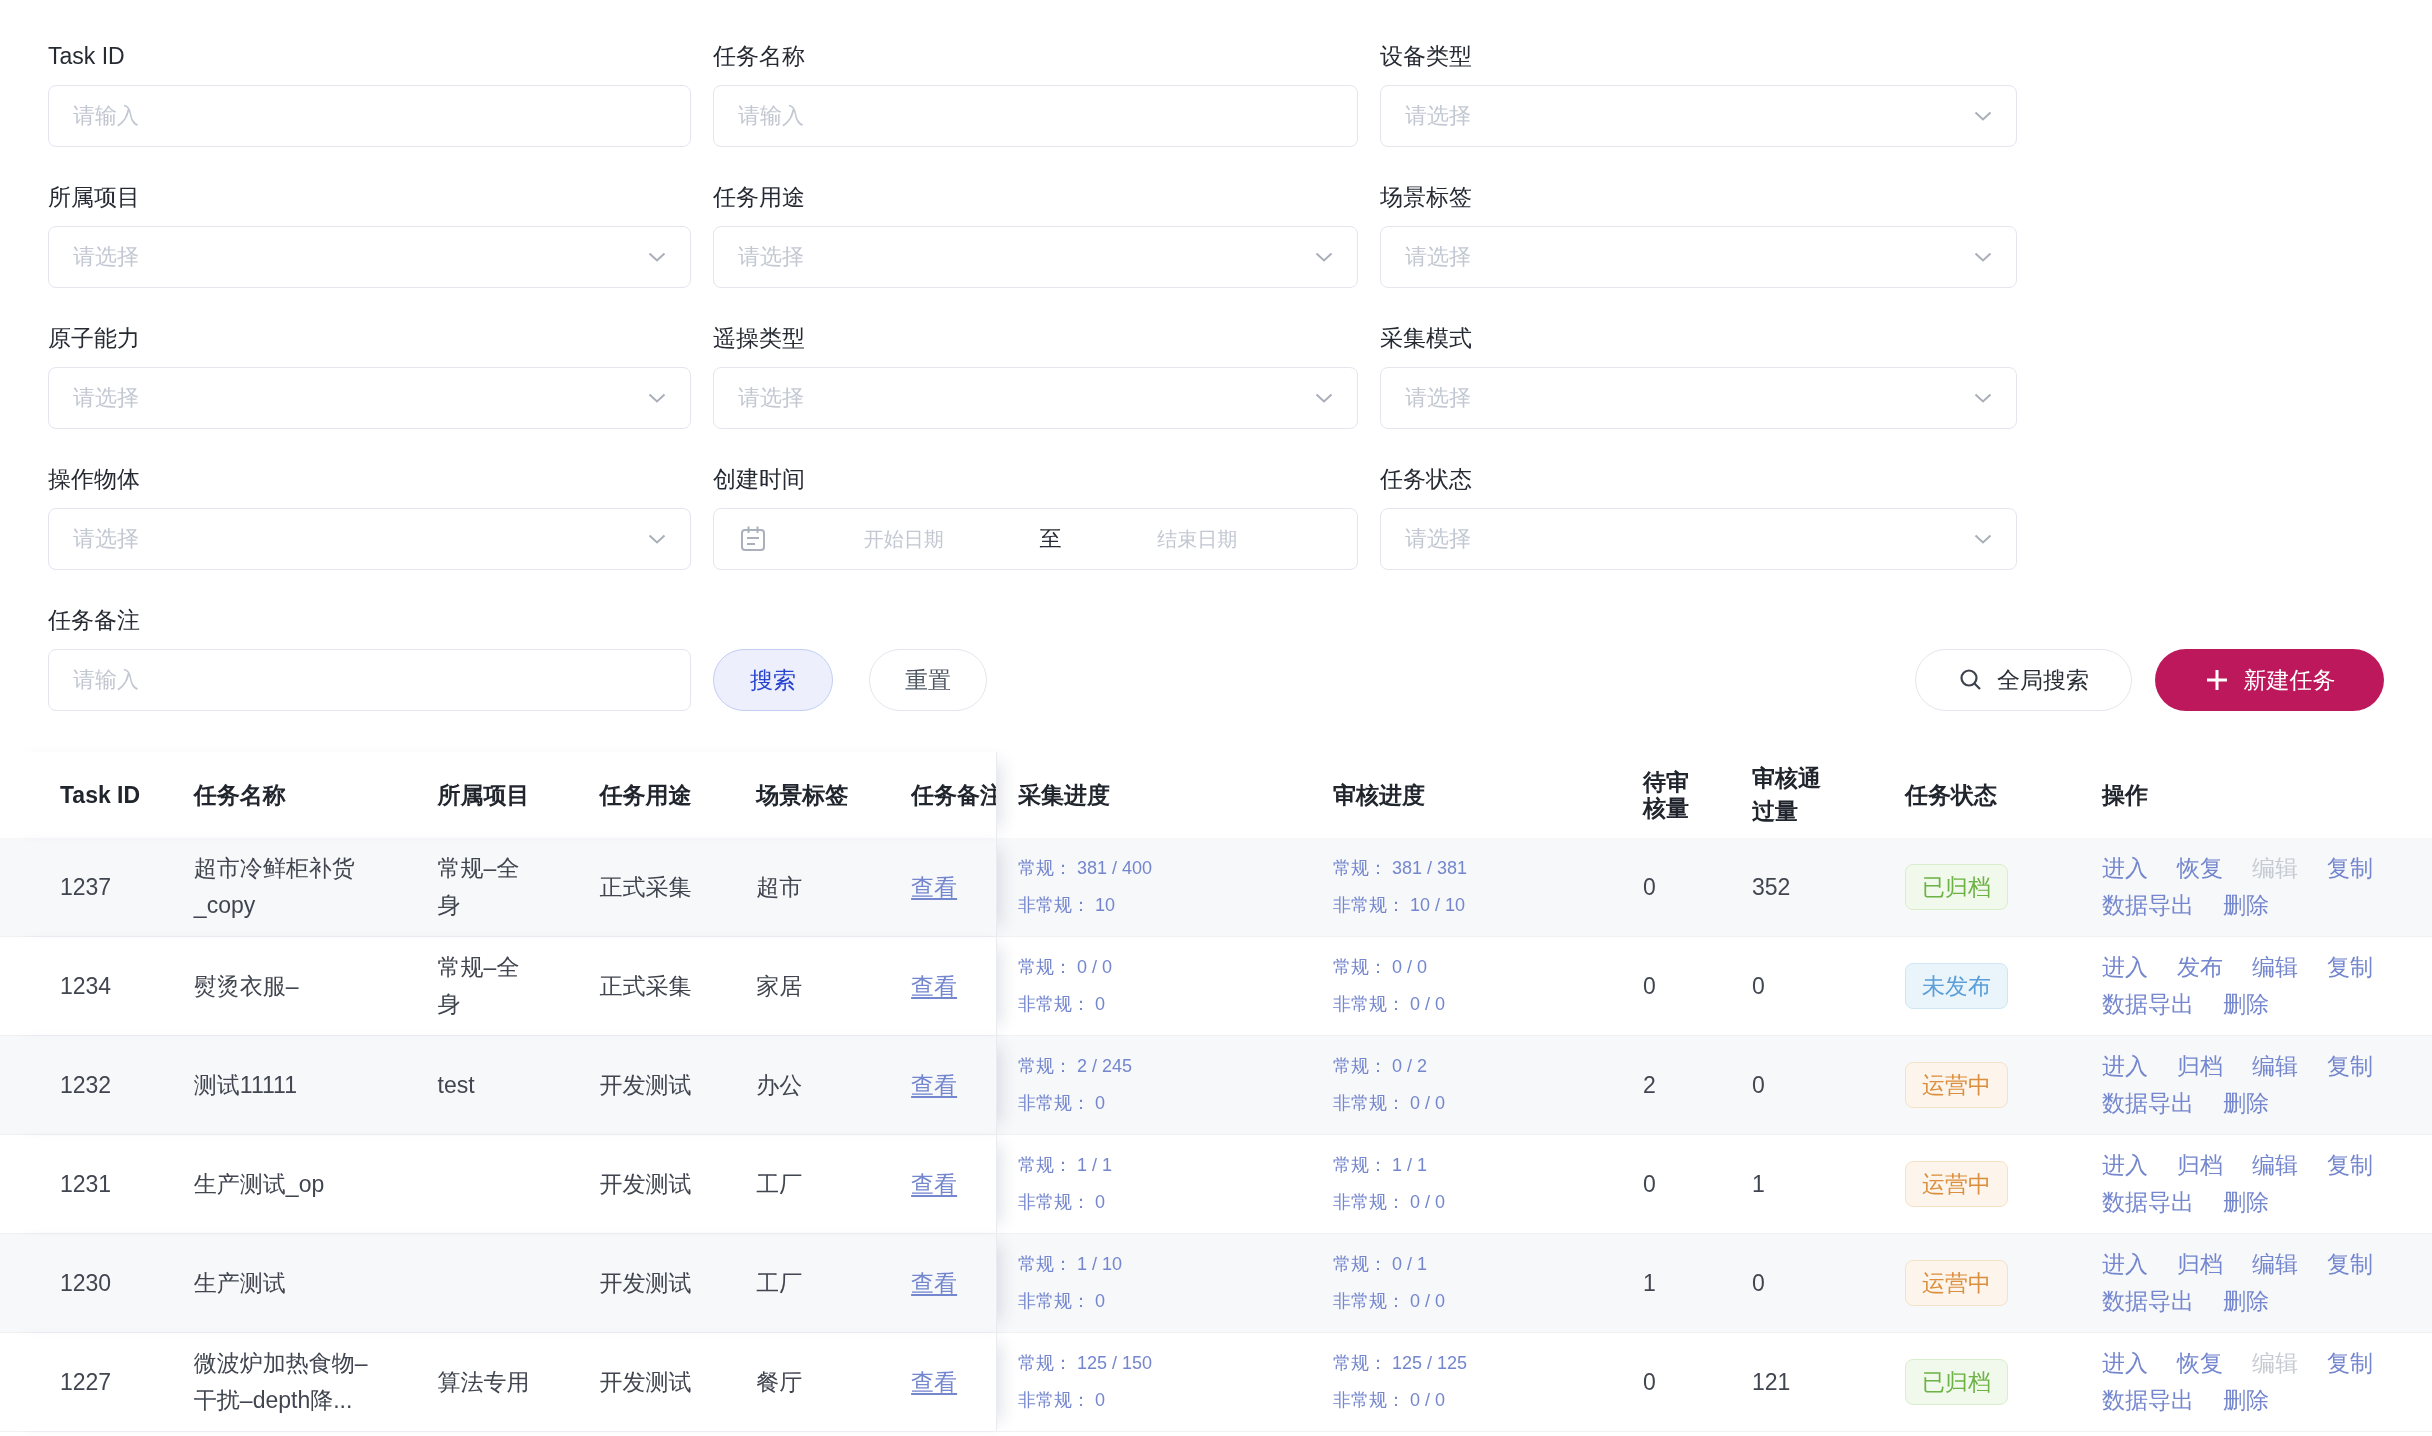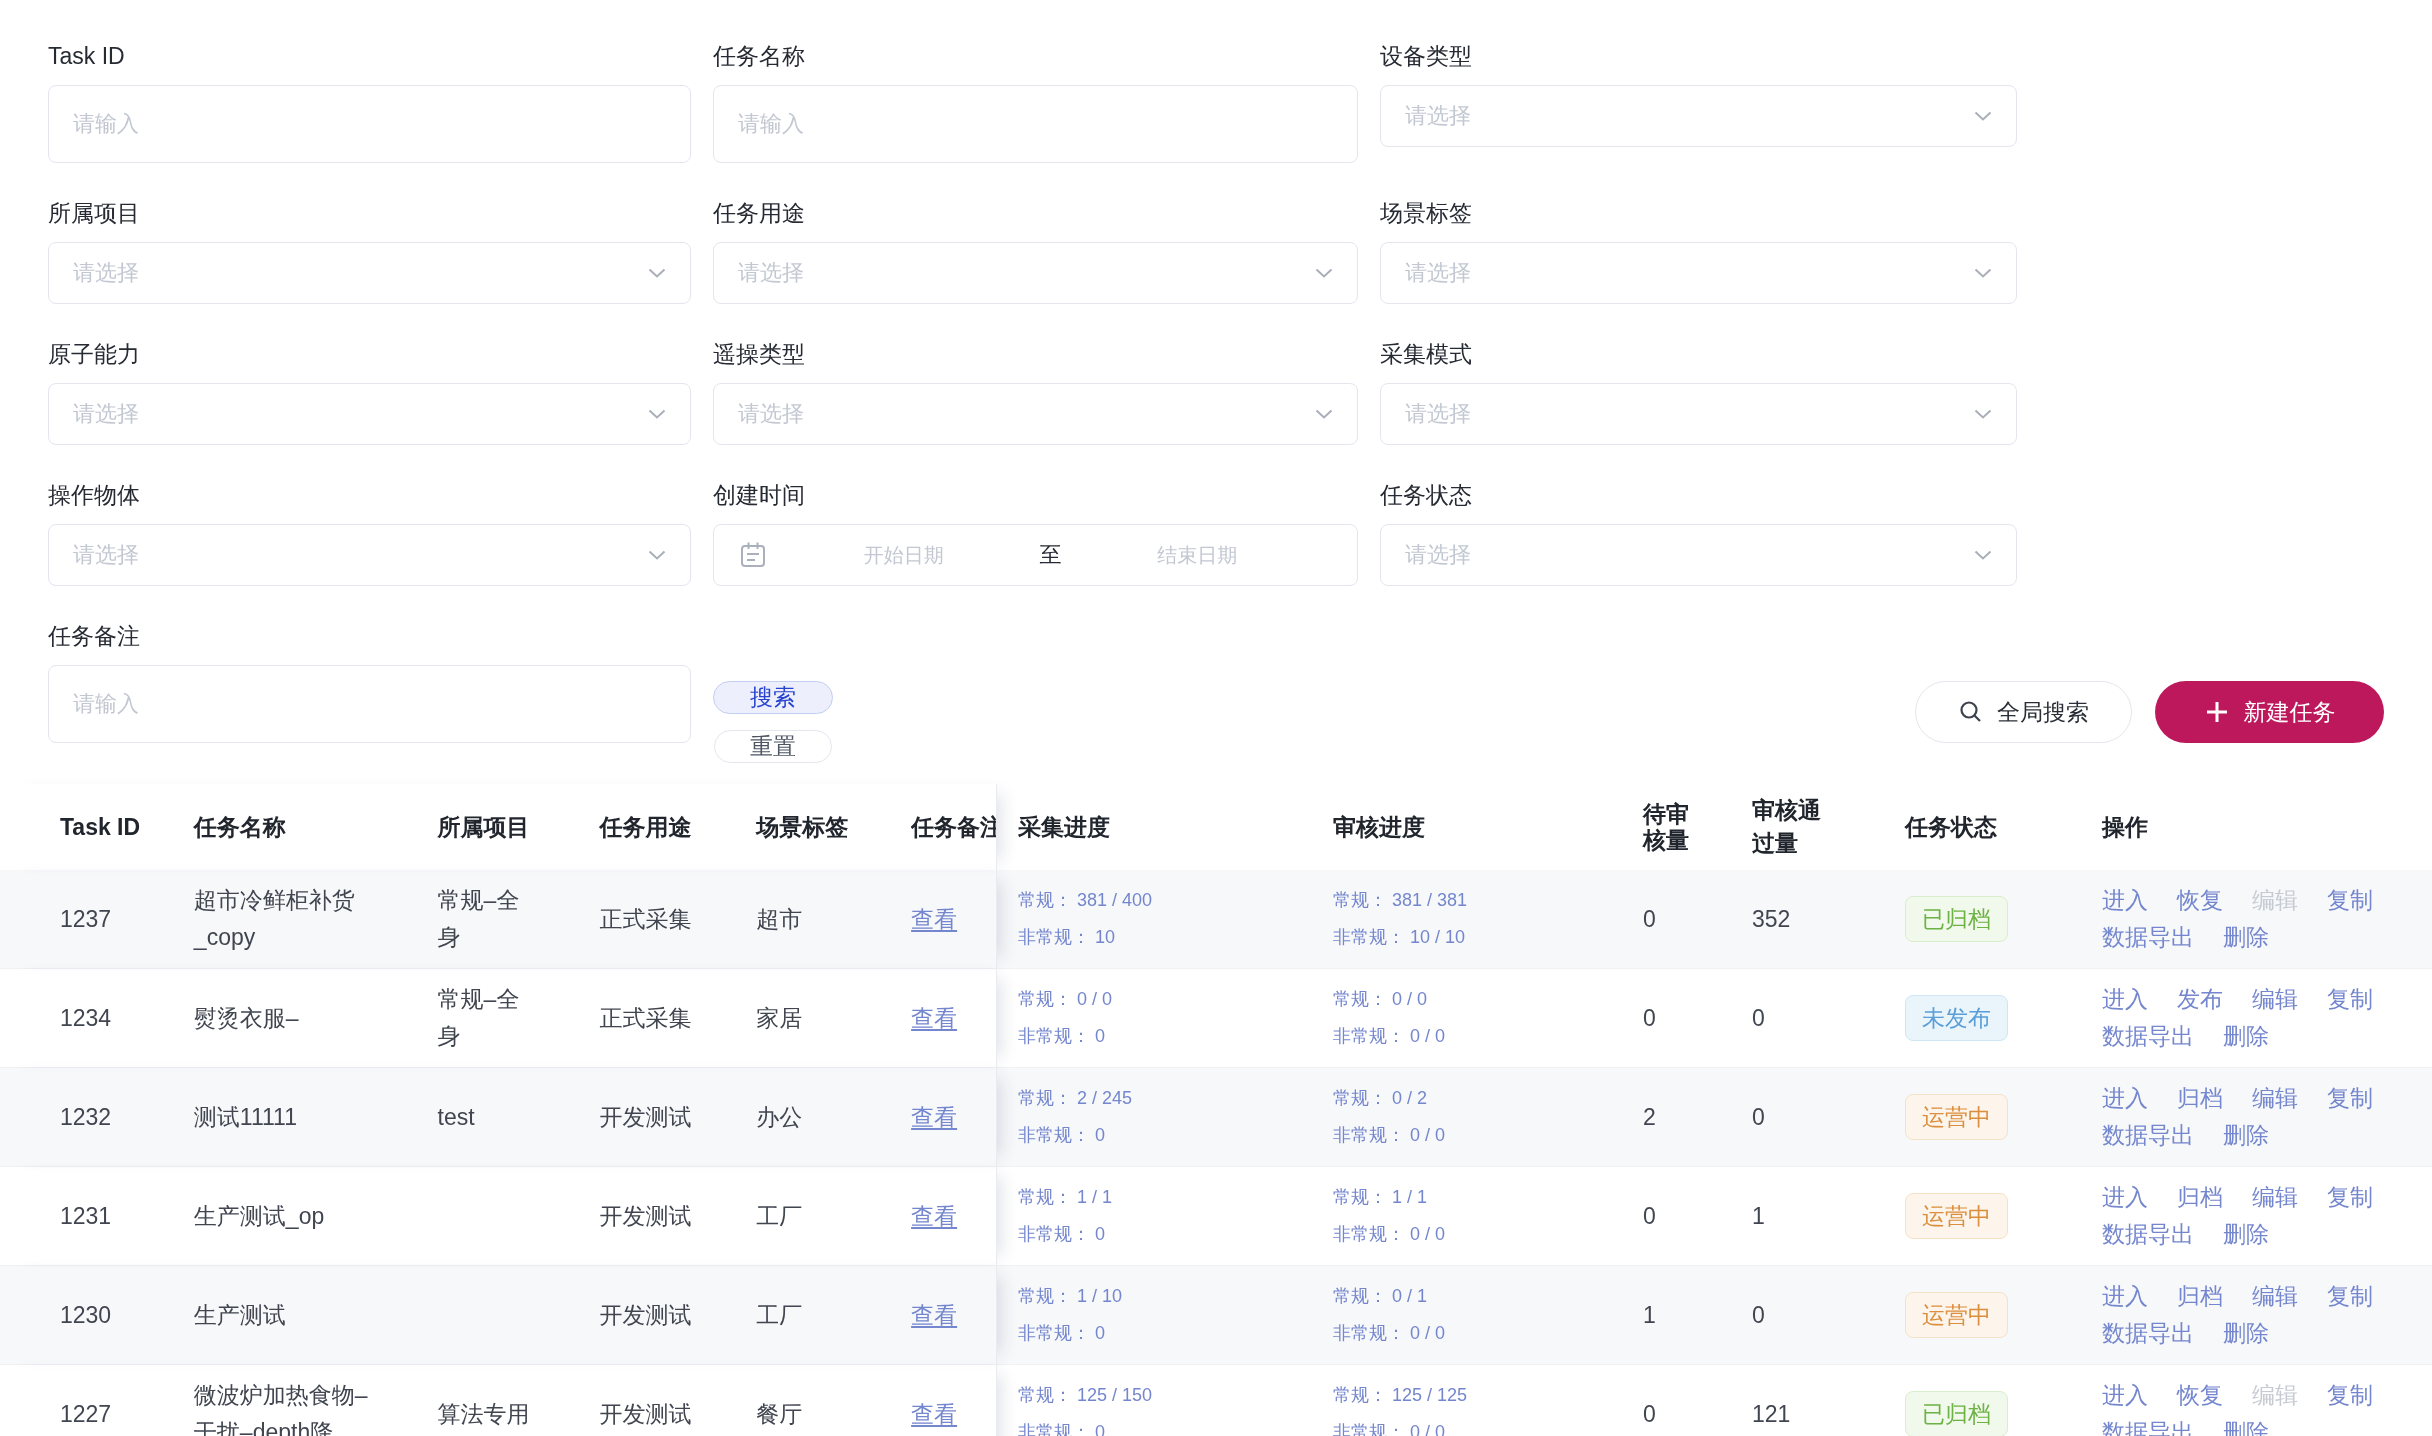--- a/index.html
+++ b/index.html
@@ -3,34 +3,34 @@
 <meta charset="utf-8">
 <style>
   html,body{margin:0;padding:0;background:#fff;}
   .page{position:relative;width:2432px;height:1436px;background:#fff;overflow:hidden;
         font-family:"Liberation Sans","DejaVu Sans",sans-serif;color:#262a33;}
   
   .filters{padding:42px 0 0 48px;}
   .fgrid{display:grid;grid-template-columns:643px 645px 637px;column-gap:22px;}
   .fgroup{margin-bottom:36px;}
   .flabel{font-size:23px;line-height:28px;color:#262a33;margin-bottom:15px;font-weight:500;}
-  .t-input{box-sizing:border-box;width:100%;height:78px;border:1px solid #e4e6ed;border-radius:8px;
+  .t-input{box-sizing:border-box;width:100%;height:62px;border:1px solid #e4e6ed;border-radius:8px;
            padding:0 24px;font-size:22px;color:#262a33;outline:none;background:#fff;
            font-family:"Liberation Sans","DejaVu Sans",sans-serif;}
   .t-input::placeholder{color:#c2c7d1;}
   .t-select{box-sizing:border-box;width:100%;height:62px;border:1px solid #e4e6ed;border-radius:8px;
             padding:0 24px;display:flex;align-items:center;justify-content:space-between;background:#fff;cursor:pointer;gap:35px;}
   .t-select .ph{font-size:22px;color:#c2c7d1;}
   .t-date{box-sizing:border-box;width:100%;height:62px;border:1px solid #e4e6ed;border-radius:8px;
           padding:0 24px;display:flex;align-items:center;background:#fff;cursor:pointer;}
   .t-date .ph{font-size:20px;color:#c2c7d1;flex:1;text-align:center;}
   .t-date .sep{font-size:22px;color:#262a33;}
   .lastrow{display:flex;align-items:flex-end;padding-right:48px;}
   .remark-group{width:643px;flex:0 0 auto;}
-  .btns-inline{display:flex;align-items:center;margin-left:22px;height:62px;gap:16px;flex-direction:column;}
+  .btns-inline{display:flex;align-items:center;margin-left:22px;height:62px;gap:36px;}
   .pillbtn{box-sizing:border-box;height:62px;border-radius:31px;display:flex;align-items:center;justify-content:center;
            font-size:23px;cursor:pointer;user-select:none;}
   .btn-search{width:120px;background:#edf0fc;border:1px solid #c3cdf2;color:#2843cf;font-weight:500;}
   .btn-reset{width:118px;background:#fff;border:1px solid #e4e6ed;color:#4e5663;}
   .btns-right{display:flex;align-items:center;margin-left:auto;height:62px;gap:23px;}
   .btn-global{width:217px;background:#fff;border:1px solid #e4e6ed;color:#2a2e36;gap:13px;}
   .btn-create{width:229px;background:#be185d;border:none;color:#fff;font-weight:500;gap:14px;}
   
   .tbl{margin-top:41px;width:2432px;}
   .trow{display:flex;width:2432px;}

